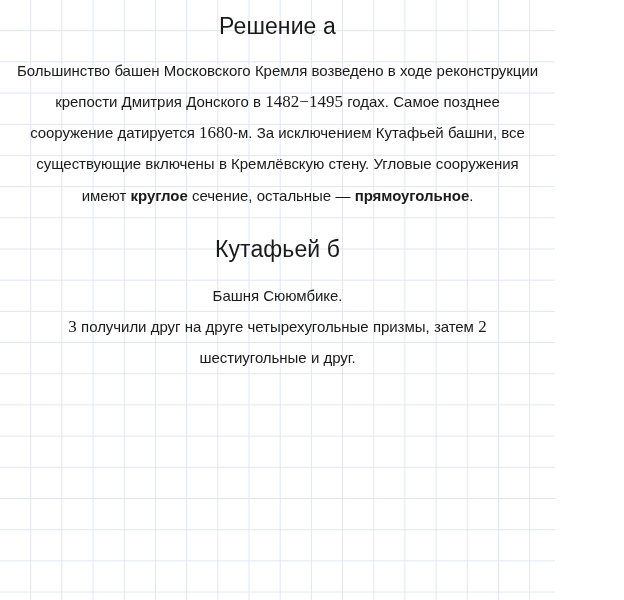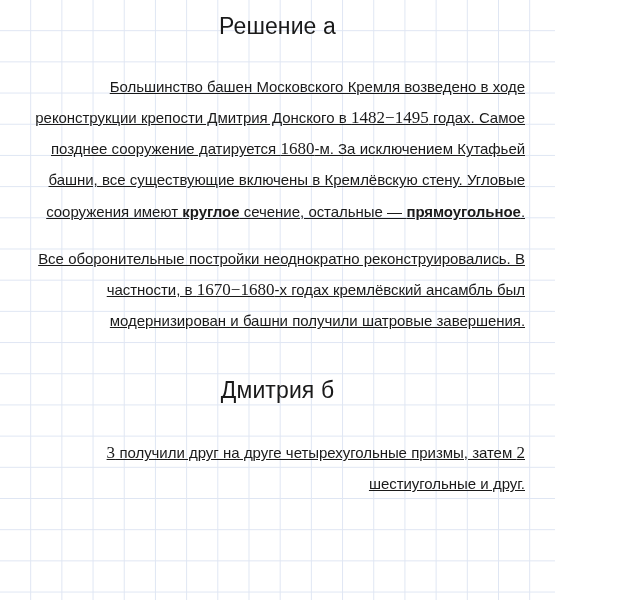--- a/index.html
+++ b/index.html
@@ -51,25 +51,24 @@
 
   .solution-heading.second {
     padding-top: 24px;
     padding-bottom: 16px;
   }
 
   .para {
     font-size: 15px;
     line-height: 31.2px;
     color: #1a1a1a;
-    margin: 16px;
+    margin: 0;
     letter-spacing: -0.05px;
     word-spacing: 0.2px;
-    text-align: right;
-    text-decoration: underline;
+    text-align: center;
   }
 
   .para + .para {
     margin-top: 0;
   }
 
   b, .bold {
     font-weight: 700;
   }
 
@@ -88,28 +87,28 @@
 <div id="page">
   <div id="content">
 
     <div class="block-a">
 
       <h2 class="solution-heading">Решение а</h2>
 
       <p class="para"><span>Большинство башен Московского Кремля возведено в ходе реконструкции крепости Дмитрия Донского в </span><span class="num">1482−1495</span><span> годах. Самое позднее сооружение датируется </span><span class="num">1680</span><span>-м. За исключением Кутафьей башни, все существующие включены в Кремлёвскую стену. Угловые сооружения имеют </span><b class="bold">круглое</b><span> сечение, остальные — </span><b class="bold">прямоугольное</b><span>.</span></p>
 
 
-      <p class="para"><span>Все оборонительные постройки неоднократно реконструировались. В частности, в </span><span class="num">1670−1680</span><span>-х годах кремлёвский ансамбль был модернизирован и башни получили шатровые завершения.</span></p>
 
     </div>
 
     <div class="block-b">
 
-      <h2 class="solution-heading second">Дмитрия б</h2>
+      <h2 class="solution-heading second">Кутафьей б</h2>
 
+      <p class="para">Башня Сююмбике.</p>
 
       <p class="para"><span class="num">3</span><span> получили друг на друге четырехугольные призмы, затем </span><span class="num">2</span><span> шестиугольные и друг.</span></p>
 
 
 
     </div>
 
   </div>
 </div>
 

